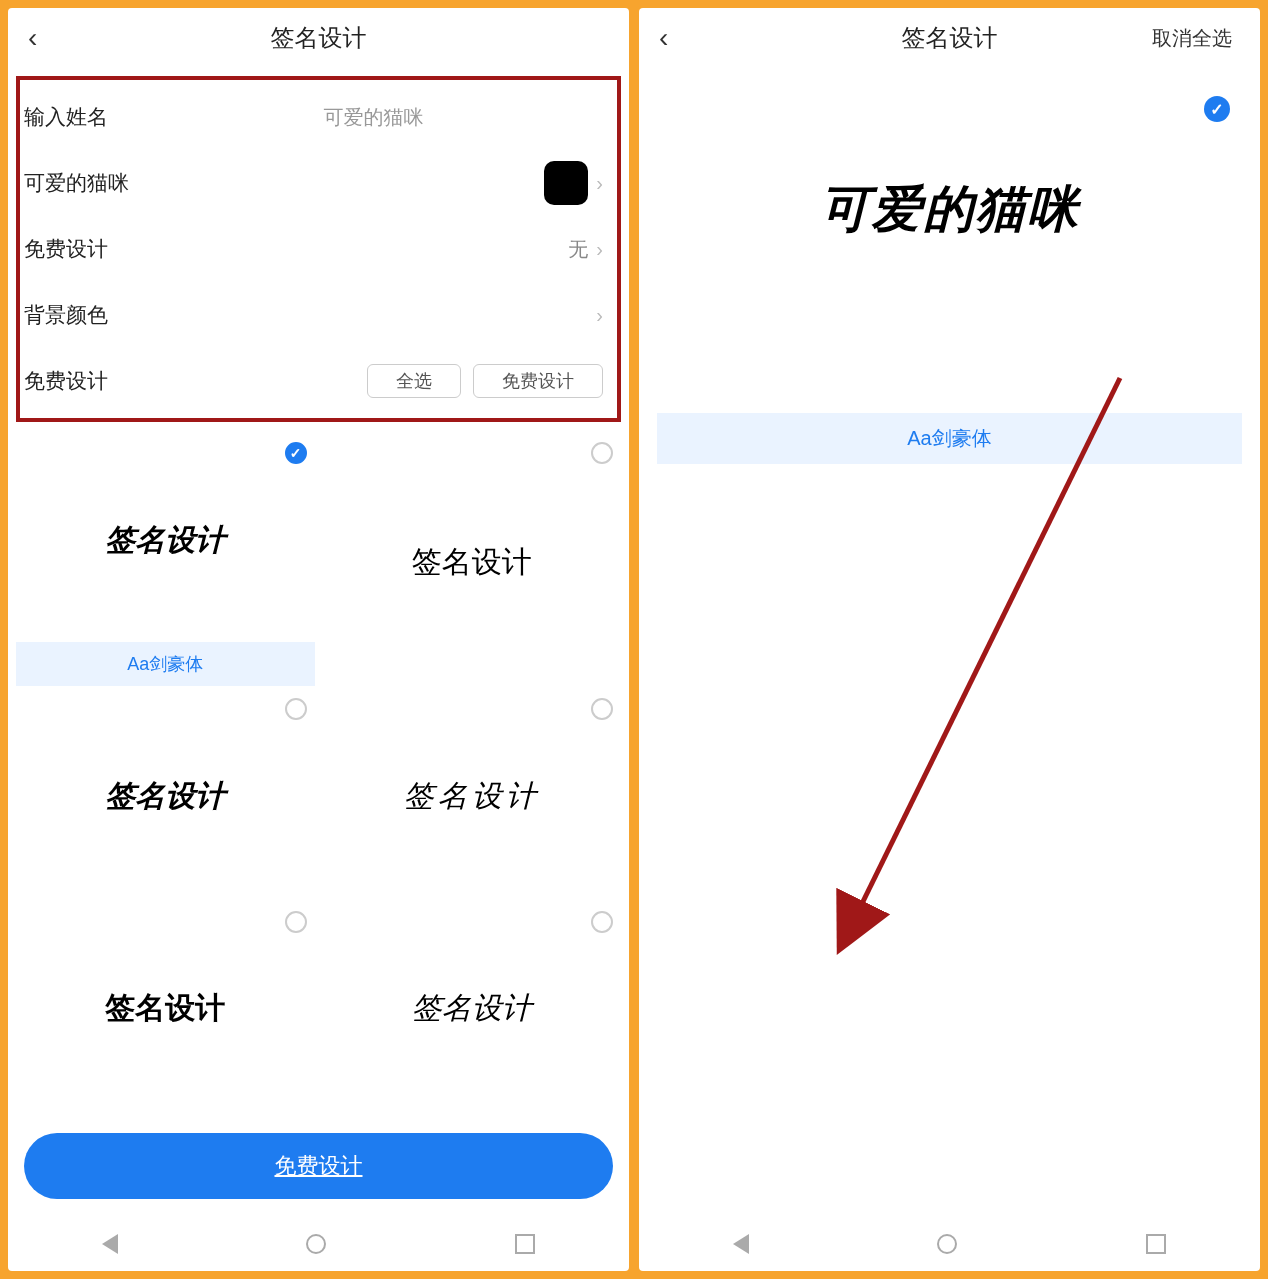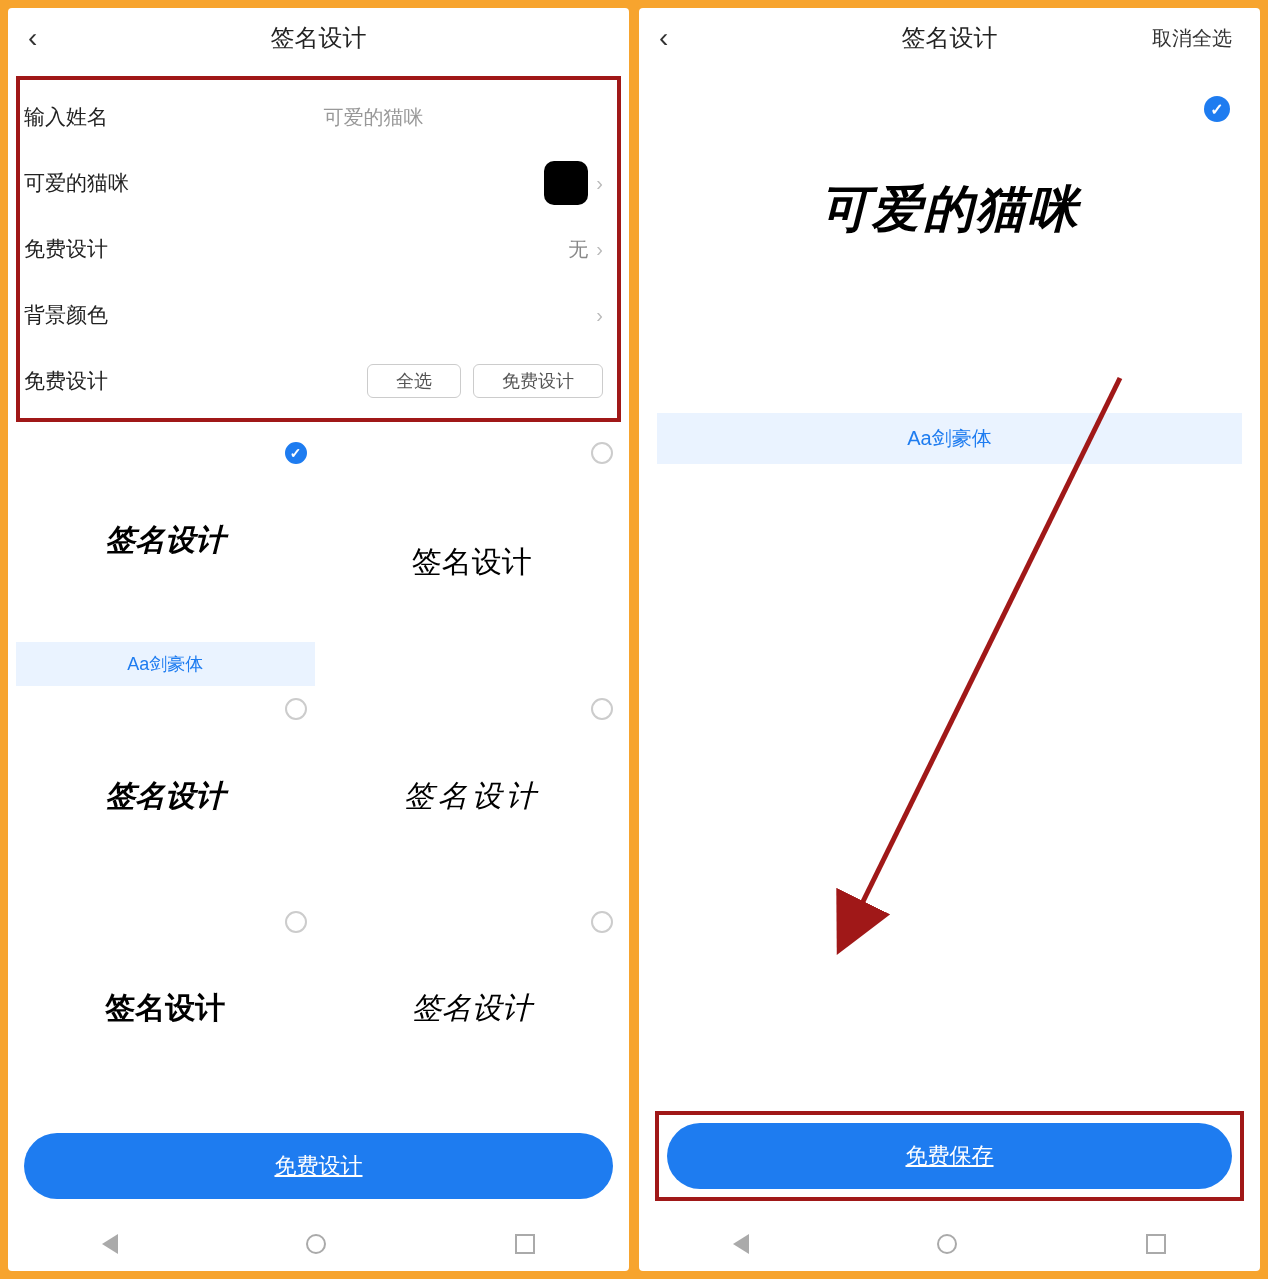--- a/index.html
+++ b/index.html
@@ -137,23 +137,20 @@
       <defs>
           <marker id="ah" markerWidth="14" markerHeight="14" refX="6" refY="6" orient="auto">
             <path d="M0,0 L12,6 L0,12 Z" fill="#a01818"></path>
           </marker>
         </defs>
       <line x1="380" y1="10" x2="110" y2="560" stroke="#a01818" stroke-width="5" marker-end="url(#ah)"></line>
     </svg>
 
     <div style="flex:1"></div>
 
-    <div class="cta-wrap">
-      <div class="cta">免费保存</div>
-    </div>
 
     <div class="navbar">
       <div class="nav-tri"></div>
       <div class="nav-icon nav-circ"></div>
       <div class="nav-icon"></div>
     </div>
   </div>
 </div>
 
 </body></html>

